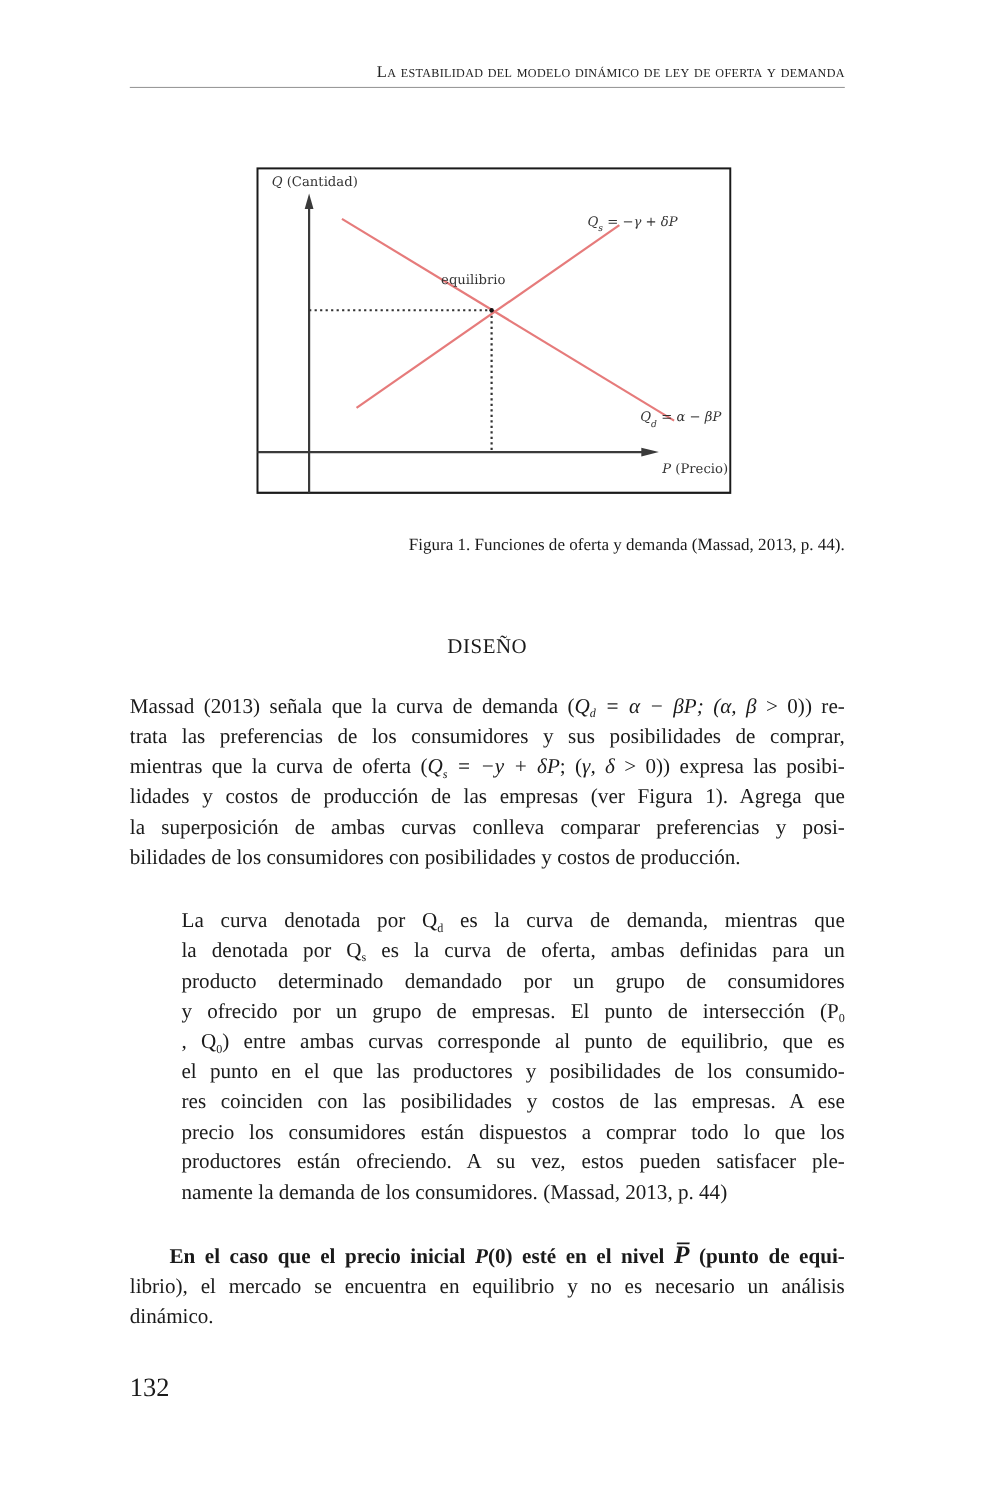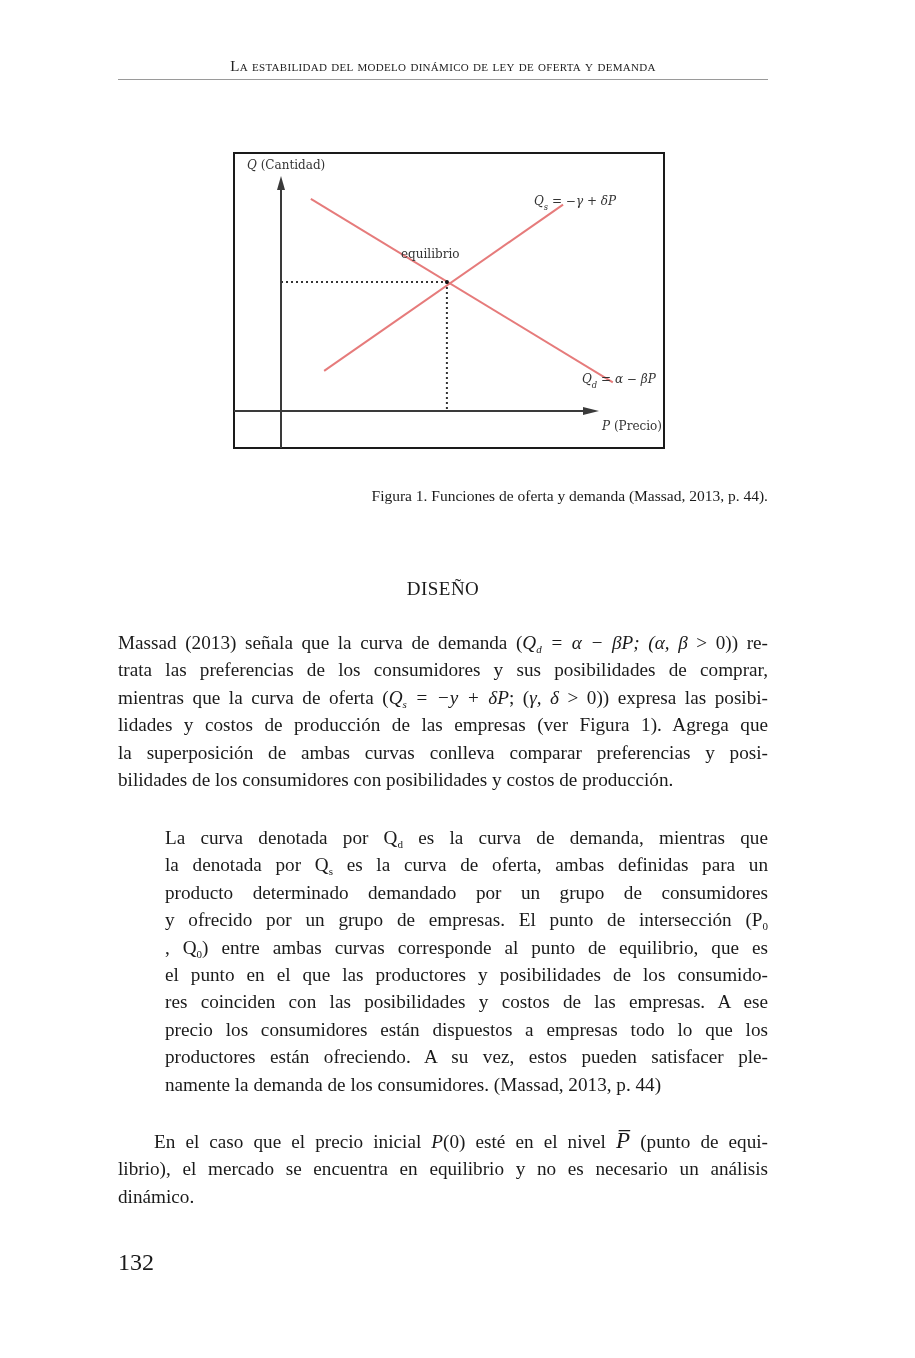--- a/index.html
+++ b/index.html
@@ -1,31 +1,31 @@
 <!DOCTYPE html>
 <html><head>
   <meta charset="utf-8">
   <style>
     html, body { margin: 0; padding: 0; background: #ffffff; }
     body { width: 915px; height: 1358px; position: relative; overflow: hidden;
            font-family: "Liberation Serif", "DejaVu Serif", serif; color: #1a1a1a; }
-    .running-head { position: absolute; left: 118px; top: 58px; width: 650px; text-align: center;
+    .running-head { position: absolute; left: 118px; top: 58px; width: 650px; text-align: right;
       font-size: 15px; letter-spacing: 0.3px; font-variant: small-caps; color: #222; }
     .head-rule { position: absolute; left: 118px; top: 79px; width: 650px; height: 0; border-top: 1px solid #9a9a9a; }
     .figure { position: absolute; left: 233px; top: 152px; width: 376px; height: 297px; }
     .figure svg { display: block; }
     .caption { position: absolute; left: 118px; width: 650px; top: 487px; text-align: right; font-size: 15.5px; }
     .section-title { position: absolute; left: 118px; width: 650px; top: 578px; text-align: center; font-size: 19px; letter-spacing: 0.5px; }
     .para { position: absolute; left: 118px; width: 650px; font-size: 19.2px; line-height: 27.4px; text-align: justify; }
     .para .ln { display: block; text-align: justify; text-align-last: justify; white-space: nowrap; }
     .para .ln.last { text-align-last: left; }
     .quote { position: absolute; left: 165px; width: 603px; font-size: 19.2px; line-height: 27.4px; }
     .quote .ln { display: block; text-align: justify; text-align-last: justify; white-space: nowrap; }
     .quote .ln.last { text-align-last: left; }
-    .indent { padding-left: 36px; }
+    .indent { padding-left: 36px; font-weight: bold; }
     i { font-style: italic; }
     sub { font-size: 11px; vertical-align: -4px; line-height: 0; }
     .pagenum { position: absolute; left: 118px; top: 1249px; font-size: 24px; }
     .svg-text { font-family: "DejaVu Serif", "Liberation Serif", serif; }
   </style>
 </head>
 <body>
 
 <div class="running-head">La estabilidad del modelo dinámico de ley de oferta y demanda</div>
 <div class="head-rule"></div>
@@ -70,21 +70,21 @@
 </div>
 
 <div class="quote" style="top:824px;">
   <span class="ln"><span>La curva denotada por Q</span><sub>d</sub><span> es la curva de demanda, mientras que</span></span>
   <span class="ln"><span>la denotada por Q</span><sub>s</sub><span> es la curva de oferta, ambas definidas para un</span></span>
   <span class="ln">producto determinado demandado por un grupo de consumidores</span>
   <span class="ln"><span>y ofrecido por un grupo de empresas. El punto de intersección (P</span><sub>0</sub></span>
   <span class="ln"><span>, Q</span><sub>0</sub><span>) entre ambas curvas corresponde al punto de equilibrio, que es</span></span>
   <span class="ln">el punto en el que las productores y posibilidades de los consumido-</span>
   <span class="ln">res coinciden con las posibilidades y costos de las empresas. A ese</span>
-  <span class="ln">precio los consumidores están dispuestos a empresas todo lo que los</span>
+  <span class="ln">precio los consumidores están dispuestos a comprar todo lo que los</span>
   <span class="ln">productores están ofreciendo. A su vez, estos pueden satisfacer ple-</span>
   <span class="ln last">namente la demanda de los consumidores. (Massad, 2013, p. 44)</span>
 </div>
 
 <div class="para" style="top:1127px;">
   <span class="ln indent"><span>En el caso que el precio inicial </span><i>P</i><span>(0)</span><span> esté en el nivel </span><i style="font-size:23px;">P̅</i><span> (punto de equi-</span></span>
   <span class="ln">librio), el mercado se encuentra en equilibrio y no es necesario un análisis</span>
   <span class="ln last">dinámico.</span>
 </div>
 

